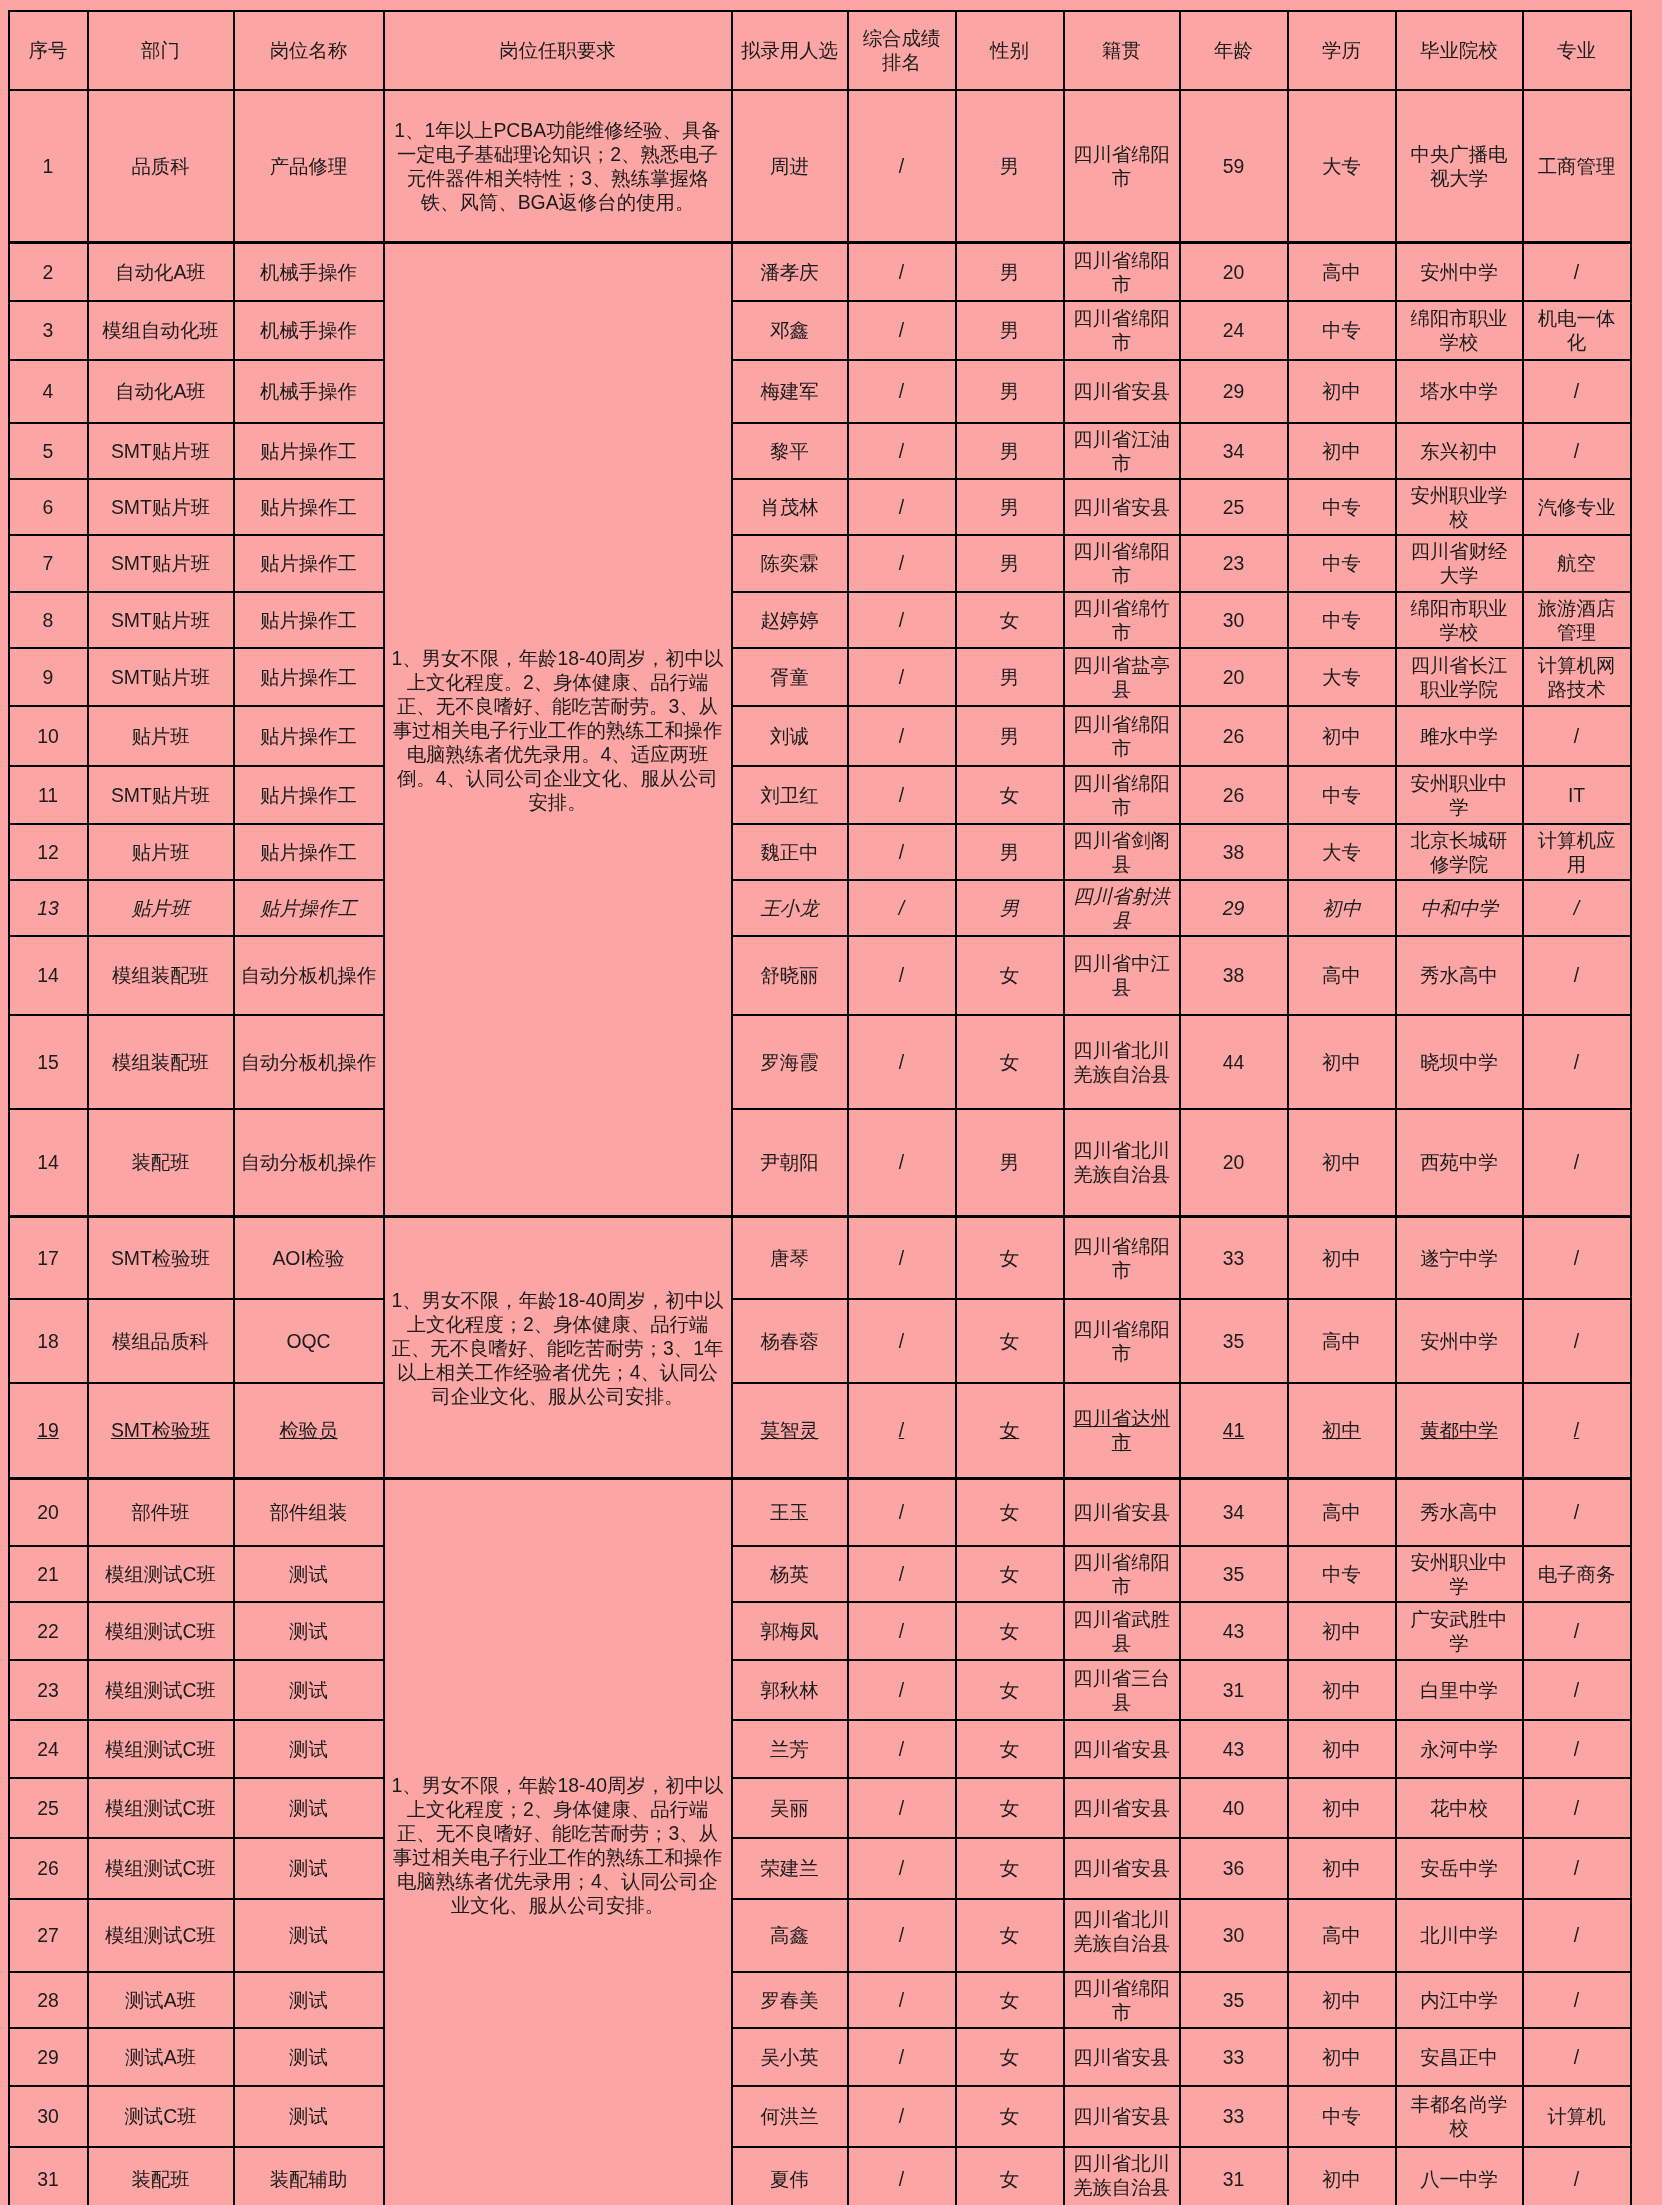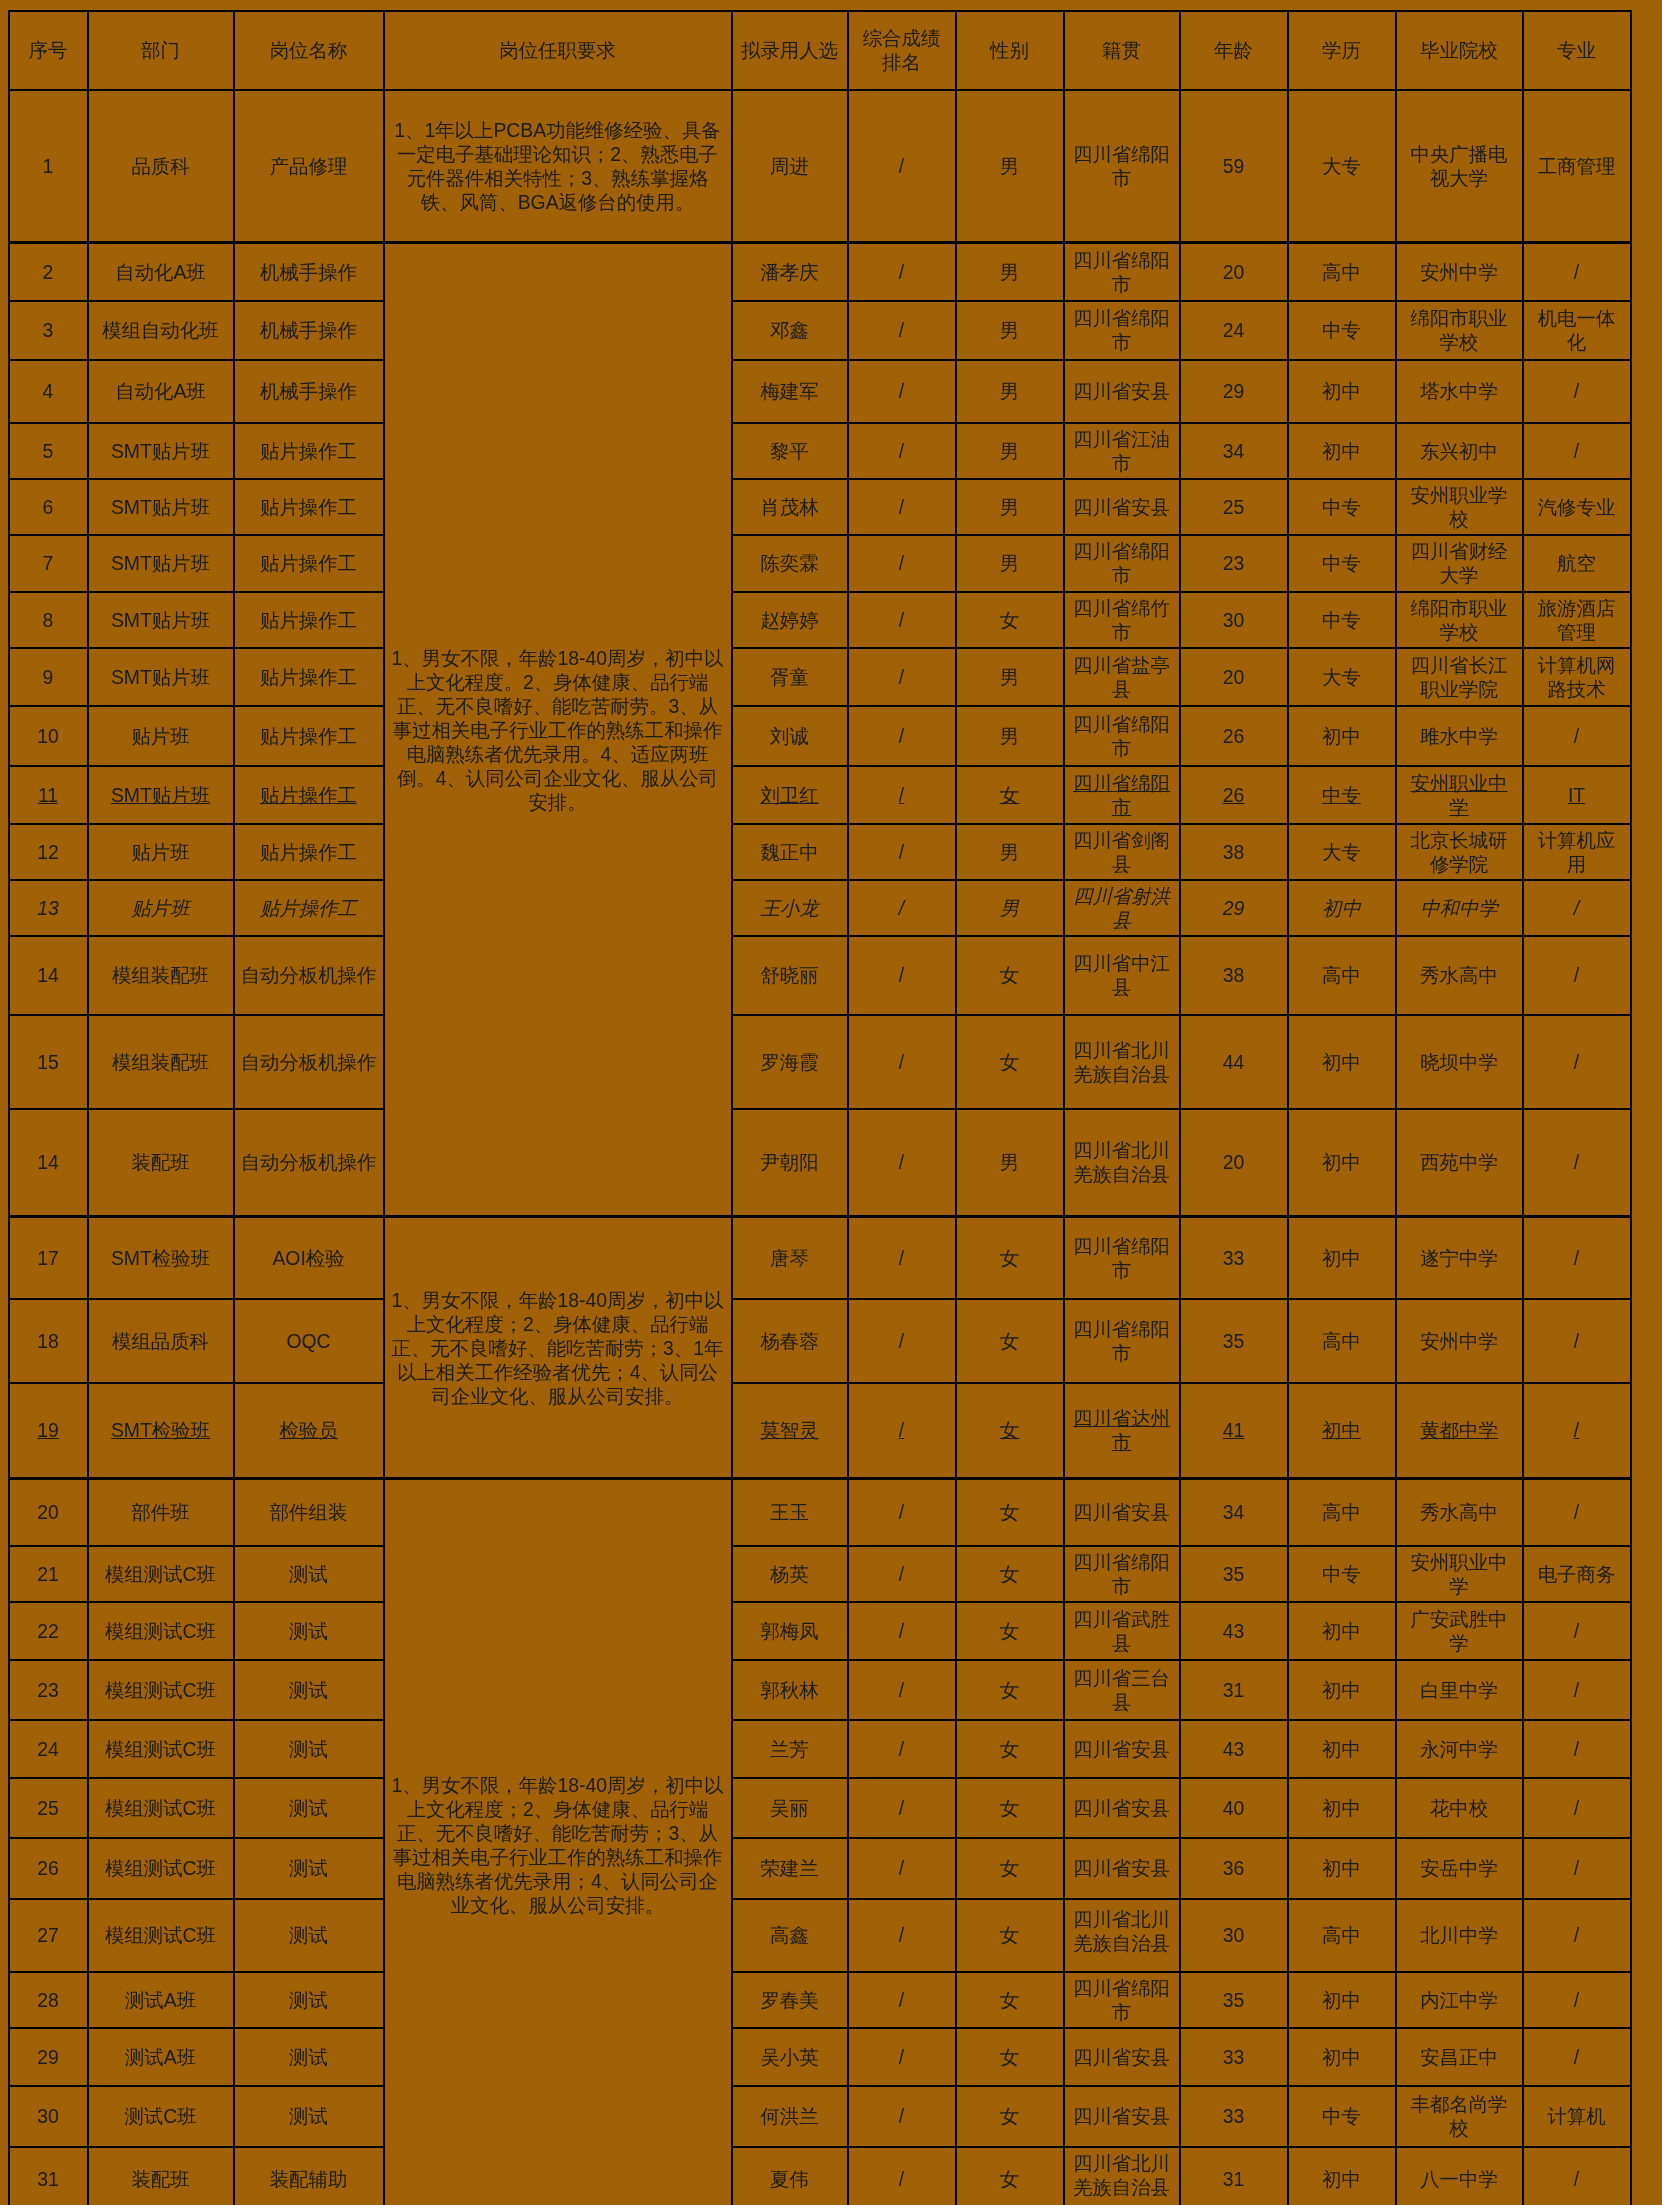--- a/index.html
+++ b/index.html
@@ -1,16 +1,16 @@
 <!DOCTYPE html>
 <html style="font-size:12px"><head>
 <meta charset="utf-8">
 <style>
   html,body{margin:0;padding:0;background:#fff;}
-  #page{position:relative;width:1662px;height:2205px;overflow:hidden;background:#a16207;
+  #page{position:relative;width:1662px;height:2205px;overflow:hidden;background:#fca5a5;
         font-family:"Liberation Sans","DejaVu Sans",sans-serif;color:#1c1c1c;}
   table.sheet{position:absolute;left:7.5px;top:9.7px;border-collapse:collapse;table-layout:fixed;}
   table.sheet td, table.sheet th{
       border:2.2px solid #000;
       text-align:center;vertical-align:middle;
       font-size:19.4px;font-weight:400;line-height:24px;
       padding:3px 6px;word-break:break-all;overflow:hidden;
   }
   tr.sect td{border-top:3px solid #000;}
   td.c0{font-size:20px;font-weight:600;}
@@ -183,21 +183,21 @@
           <td class="c2">贴片操作工</td>
           <td class="c4">刘诚</td>
           <td class="c5">/</td>
           <td class="c6">男</td>
           <td class="c7">四川省绵阳市</td>
           <td class="c8">26</td>
           <td class="c9">初中</td>
           <td class="c10">雎水中学</td>
           <td class="c11">/</td>
         </tr>
-        <tr style="height: 58px; text-decoration: underline;">
+        <tr style="height: 58px;">
           <td class="c0">11</td>
           <td class="c1">SMT贴片班</td>
           <td class="c2">贴片操作工</td>
           <td class="c4">刘卫红</td>
           <td class="c5">/</td>
           <td class="c6">女</td>
           <td class="c7">四川省绵阳市</td>
           <td class="c8">26</td>
           <td class="c9">中专</td>
           <td class="c10">安州职业中学</td>

